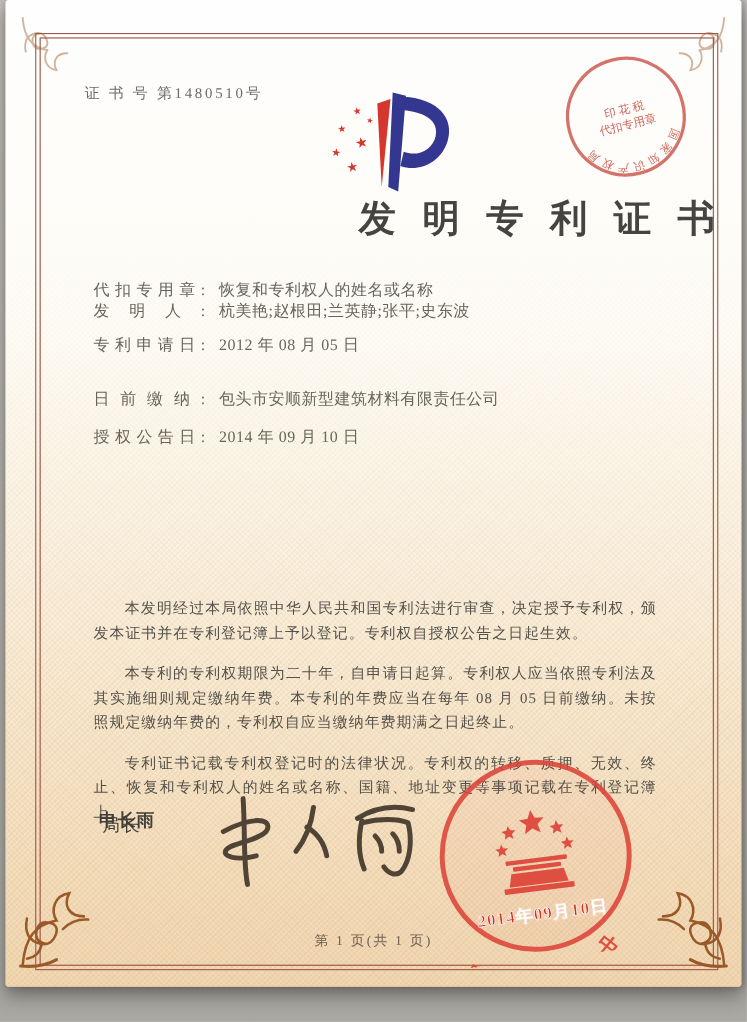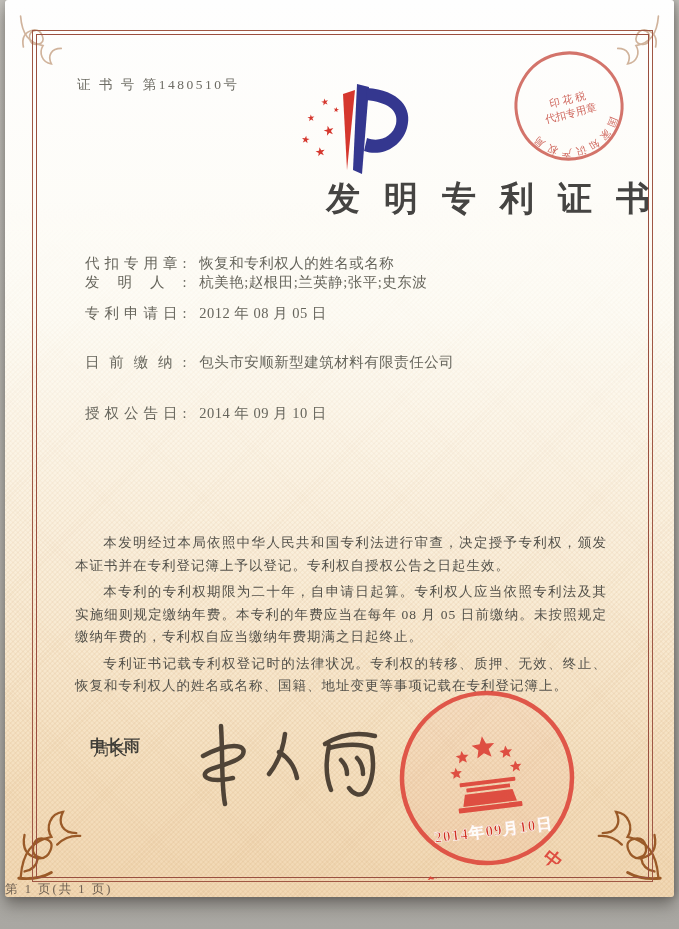--- a/index.html
+++ b/index.html
@@ -54,38 +54,38 @@
   }
   .fields{position:absolute;left:80px;top:254px;width:520px;color:#66655c;}
   .field{font-size:14.5px;letter-spacing:.5px;white-space:nowrap;}
   .field .lbl{display:inline-block;width:102px;text-align-last:justify;-moz-text-align-last:justify;}
   .field .val{margin-left:8px;}
   .f1{margin-top:0;}
   .f2{}
   .f3{margin-top:26px;}
   .f4{margin-top:12px;}
   .f5{margin-top:30px;}
-  .f6{margin-top:32px;}
+  .f6{margin-top:16px;}
 
   .body-text{
     position:absolute;left:66px;top:528px;width:540px;color:#53514a;
     font-size:13.5px;line-height:22.5px;letter-spacing:1px;text-align:justify;
   }
-  .body-text p{margin:4px;text-indent:2.1em;}
+  .body-text p{margin:14px;text-indent:2.1em;}
 
   .sig-title{position:absolute;left:88px;top:740px;font-size:16px;color:#403e38;font-weight:normal;letter-spacing:2px;text-align:center;}
   .sig-name{position:absolute;left:85px;top:736px;font-size:16px;color:#403e38;font-weight:bold;letter-spacing:1px;}
   .signature{position:absolute;left:168px;top:698px;width:240px;height:120px;}
 
   .seal{position:absolute;left:388px;top:684px;width:188px;height:188px;transform:rotate(-7deg);opacity:.92;}
   .tax-stamp{position:absolute;left:504px;top:46px;width:120px;height:120px;transform:rotate(-14deg);opacity:.85;}
 
   .page-footer{
-    position:absolute;left:0;right:0;top:847px;
-    font-size:12.5px;color:#6e6052;letter-spacing:2px;margin-top:34px;
+    position:absolute;left:0;right:0;top:847px;text-align:center;
+    font-size:12.5px;color:#6e6052;letter-spacing:2px;
   }
 </style>
 </head>
 <body>
 
 <div class="paper">
   <div class="texture"></div>
 
   <div class="corner c-bl">
     <svg viewBox="0 0 100 100" fill="none" stroke="currentColor" stroke-width="2.4" stroke-linecap="round">

